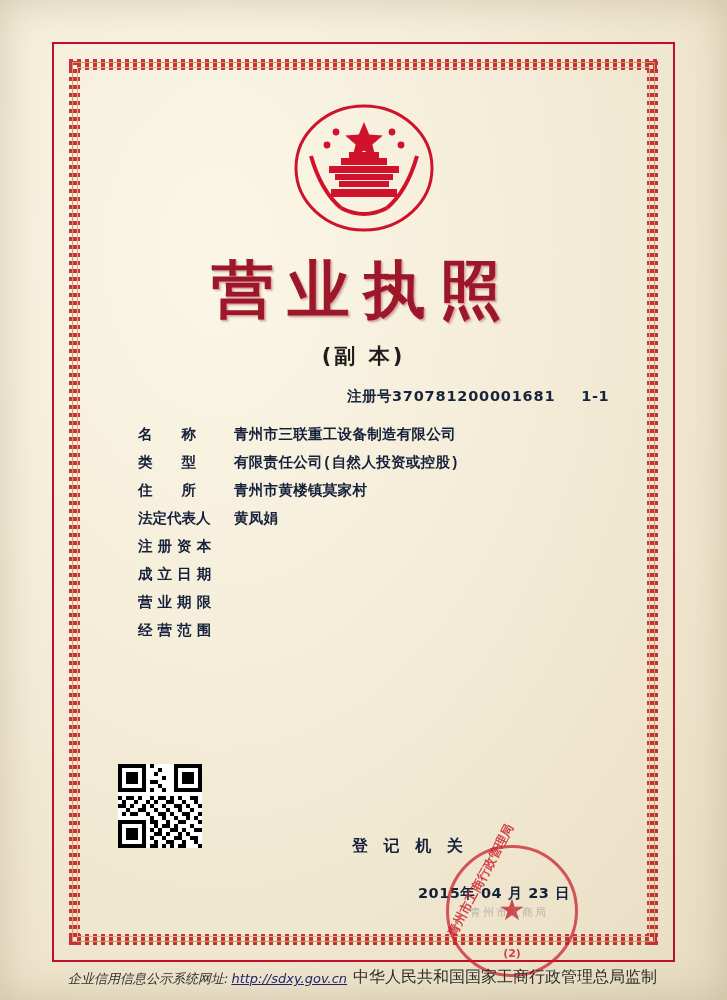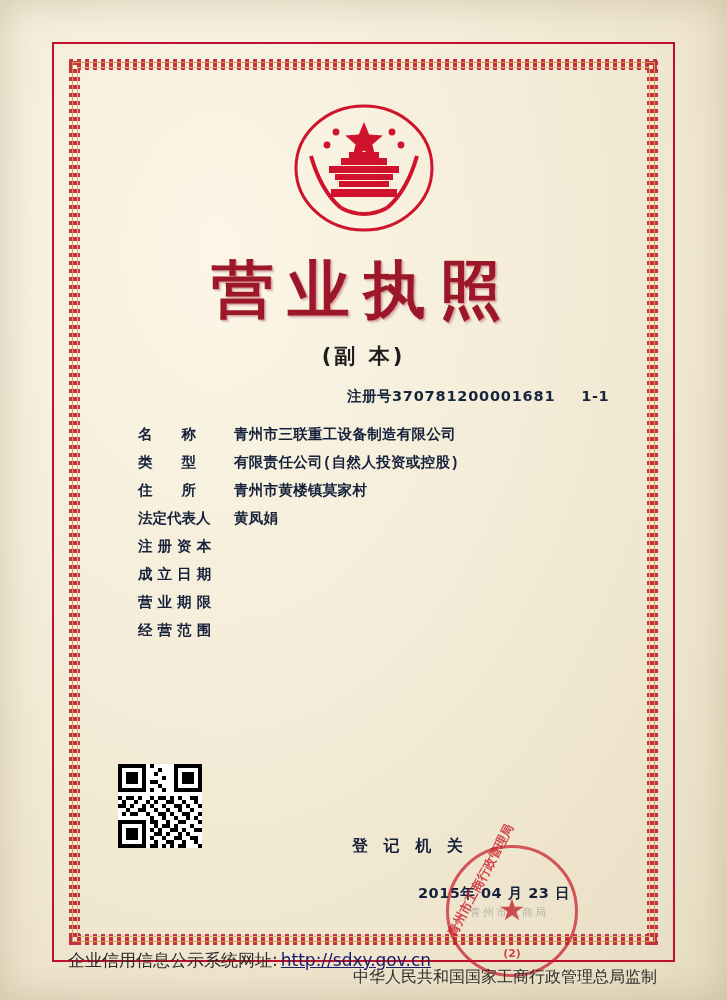--- a/index.html
+++ b/index.html
@@ -155,22 +155,22 @@
     font-size:11px;color:rgba(200,26,40,.8);font-weight:bold;
   }
   .stamp-faint{
     position:absolute;left:470px;top:905px;
     font-size:11px;letter-spacing:2px;
     color:rgba(140,140,140,.55);
   }
 
   
   .footer-left{
-    position:absolute;left:68px;bottom:28px;
-    font-size:17px;color:#2b2b2b;
+    position:absolute;left:68px;bottom:12px;
+    font-size:13px;color:#2b2b2b;font-style:italic;
   }
   .footer-left .url{color:#1b1b6b;text-decoration:underline;margin-left:3px;}
   .footer-right{
     position:absolute;right:70px;bottom:12px;
     font-size:16px;color:#2b2b2b;
   }
   .edge-shadow{
     position:absolute;inset:0;
     box-shadow:inset 0 0 40px rgba(150,135,100,.35);
     pointer-events:none;

